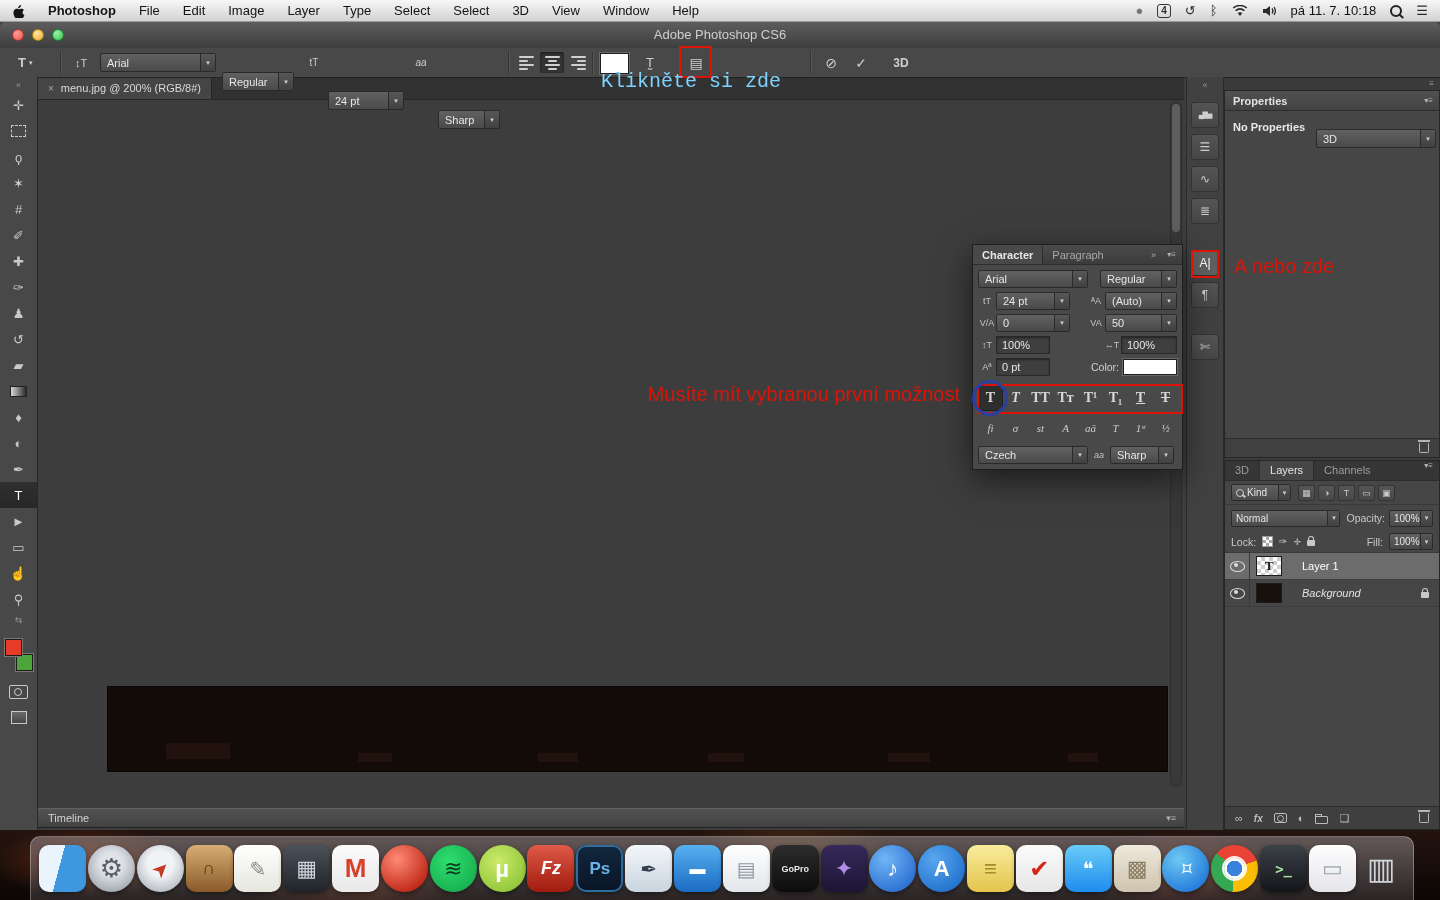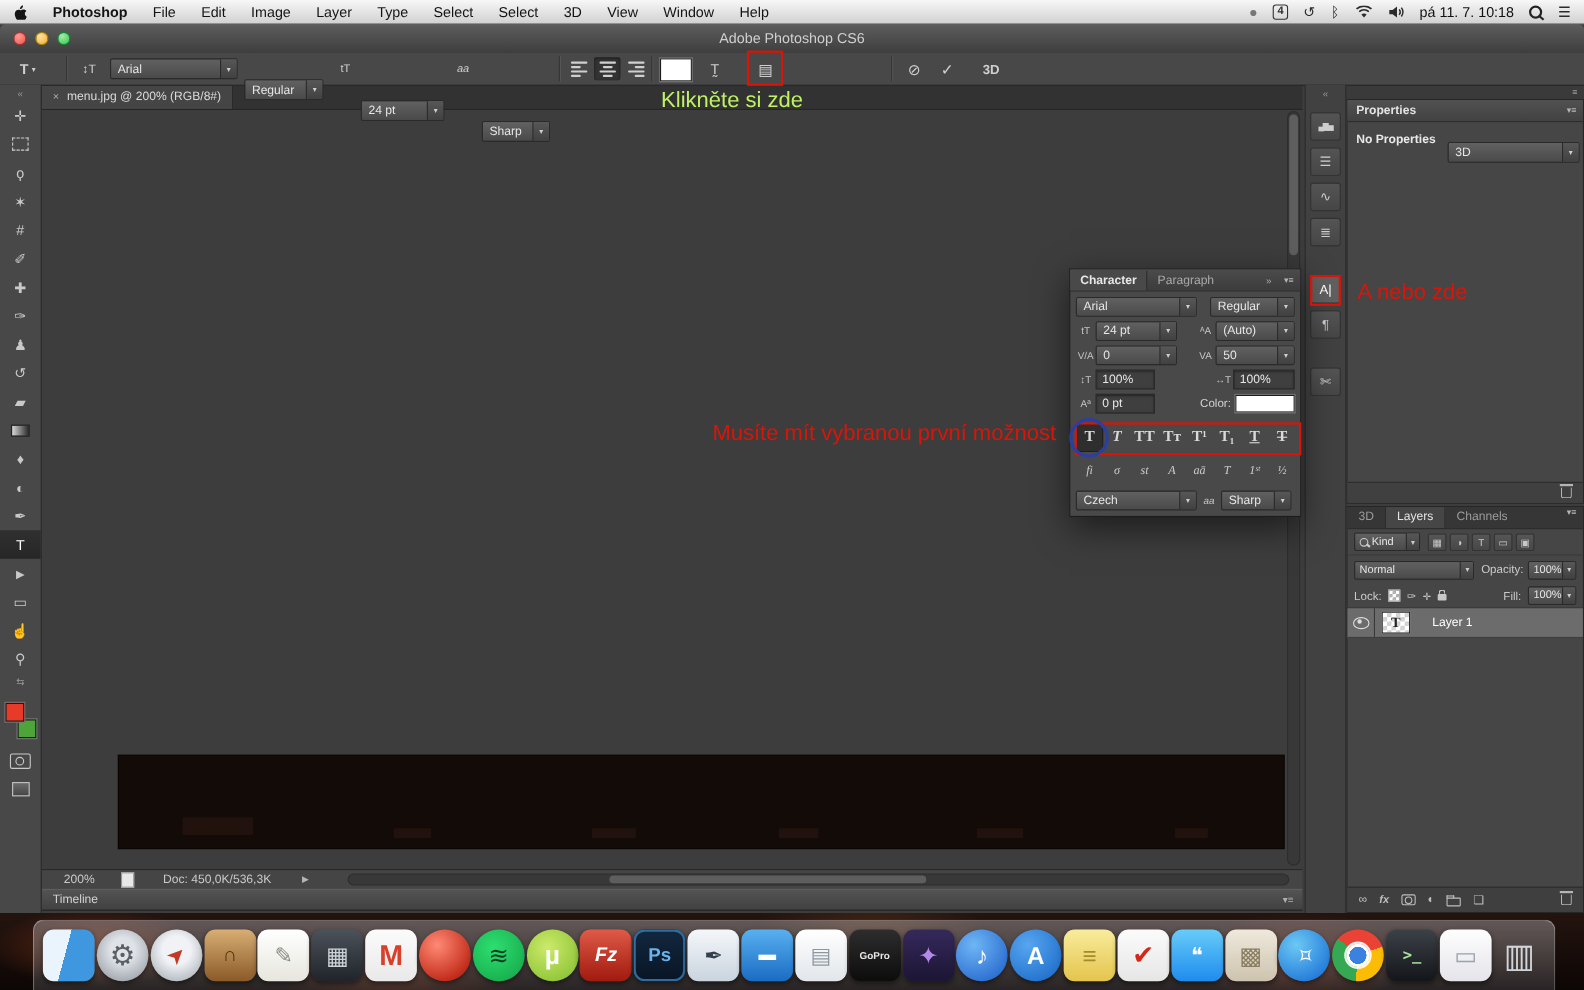--- a/index.html
+++ b/index.html
@@ -424,29 +424,20 @@
       <div class="faint" style="left:430px;top:66px;width:40px;height:9px"></div>
       <div class="faint" style="left:600px;top:66px;width:36px;height:9px"></div>
       <div class="faint" style="left:780px;top:66px;width:42px;height:9px"></div>
       <div class="faint" style="left:960px;top:66px;width:30px;height:9px"></div>
     </div>
     <div id="vscroll">
       <div id="vthumb"></div>
     </div>
   </div>
 
-  <div id="statusbar">
-    <span class="z">200%</span>
-    <span class="pageico"></span>
-    <span class="doc">Doc: 450,0K/536,3K</span>
-    <span class="ar">▶</span>
-    <div id="hscroll">
-      <div id="hthumb"></div>
-    </div>
-  </div>
 
   <div id="timeline">
     <span class="lbl">Timeline</span>
     <span class="tmenu">▾≡</span>
   </div>
 
   <div id="rdock">
     <span class="coll">«</span>
     <div id="rdicons">
         <div class="rd-icon first">
@@ -531,20 +522,28 @@
       </div>
     </div>
     <div id="layerlist">
       <div class="layer sel">
         <span class="eyecell">
             <span class="eye"></span>
           </span>
         <span class="thumb checker">T</span>
         <span class="lname">Layer 1</span>
       </div>
+      <div class="layer">
+        <span class="eyecell">
+            <span class="eye"></span>
+          </span>
+        <span class="thumb dark"></span>
+        <span class="lname it">Background</span>
+        <span class="lockico lockright"></span>
+      </div>
     </div>
     <div class="lbottom" id="lbicons">
         <span>∞</span>
         <span class="fx">fx</span>
         <span class="maskico"></span>
         <span>◐</span>
         <span class="foldico"></span>
         <span>❏</span>
         <span class="trashico" style="margin-left: auto;"></span>
       </div>
@@ -672,21 +671,21 @@
         <span>Sharp</span>
           <span class="arr">▾</span>
       </div>
     </div>
   </div>
 
   <div class="redbox" style="left: 679px; top: 46px; width: 33px; height: 32px; border-color: rgb(220, 20, 8);"></div>
   <div class="redbox" style="left: 977px; top: 384px; width: 206px; height: 30px; border-color: rgb(220, 20, 8);"></div>
   <div class="redbox" style="left: 1191px; top: 250px; width: 28px; height: 28px; border-color: rgb(220, 20, 8);"></div>
   <div class="bluecircle" style="left: 972px; top: 380px; width: 36px; height: 36px; border-color: rgb(43, 63, 158);"></div>
-  <div class="note" style="left: 601px; top: 80px; color: #bef264;">Klikněte si zde</div>
+  <div class="note" style="left: 601px; top: 70px; color: #7dd3fc; font-family: Liberation Mono, monospace;">Klikněte si zde</div>
   <div class="note" style="left: 520px; top: 383px; width: 440px; text-align: right; color: rgb(220, 20, 8);">Musíte mít vybranou první možnost</div>
   <div class="note" style="left: 1234px; top: 255px; color: rgb(220, 20, 8);">A nebo zde</div>
 
   <div id="wall">
     <div id="dock">
         <div class="di" style="background: linear-gradient(105deg, rgb(234, 244, 253) 0px, rgb(234, 244, 253) 44%, rgb(63, 151, 224) 44%);">
           <span></span>
         </div>
         <div class="di round" style="background: radial-gradient(circle at 50% 40%, rgb(223, 227, 232) 30%, rgb(137, 144, 152) 100%);">
           <span style="color: rgb(90, 96, 102); font-size: 26px;">⚙</span>

